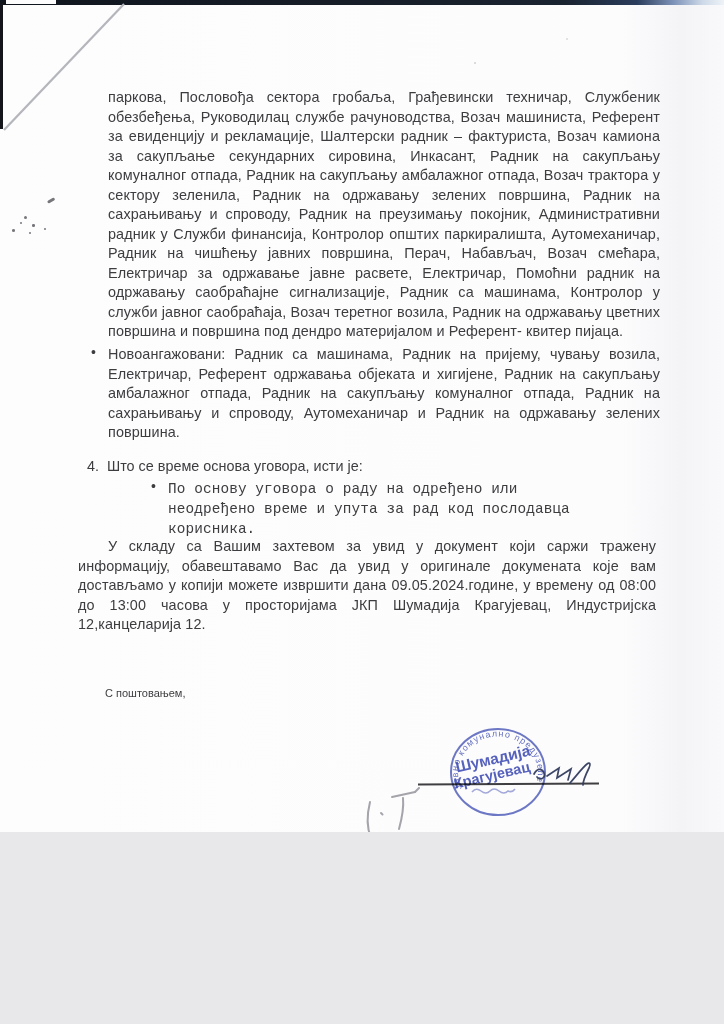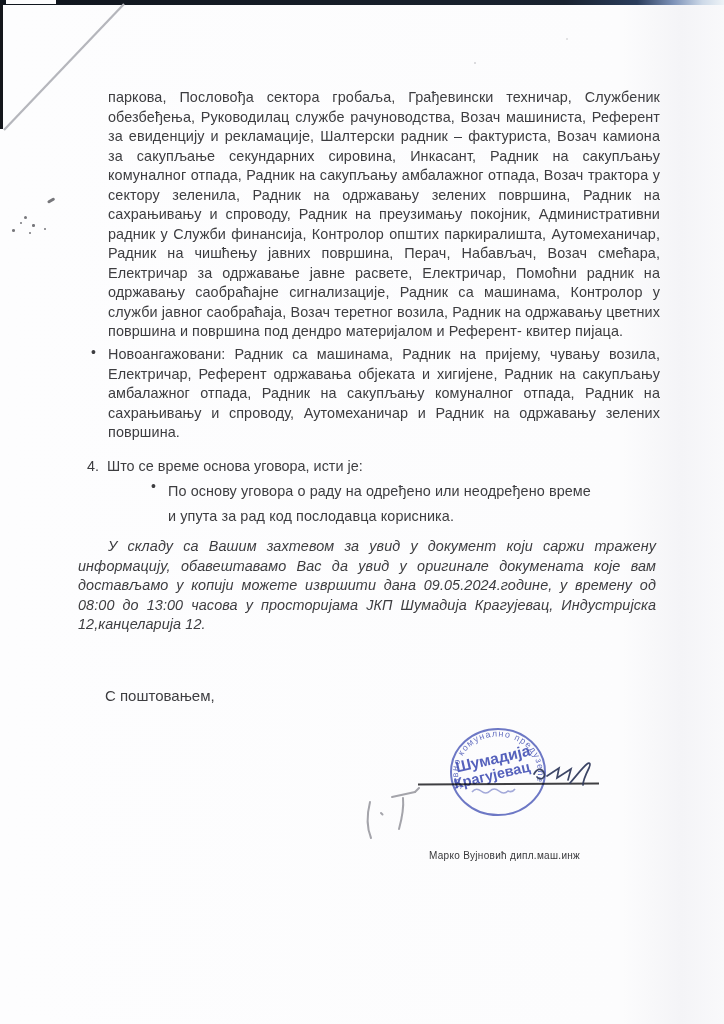--- a/index.html
+++ b/index.html
@@ -1,37 +1,37 @@
 <!DOCTYPE html>
 <html><head>
 <meta charset="utf-8">
 <style>
   html,body{margin:0;padding:0;background:#e8e8ea;}
   .page{
-    position:relative;width:724px;height:1024px;overflow:hidden;
+    position:relative;width:724px;height:832px;overflow:hidden;
     background:linear-gradient(90deg,#fdfdfe 0%,#fcfcfd 86%,#f4f4f7 94%,#f9f9fb 100%);
     font-family:"Liberation Sans",sans-serif;color:#3d3d40;
   }
   .content{position:absolute;inset:0;filter:blur(.2px);}
   .para{position:absolute;margin:0;font-size:14.4px;line-height:19.5px;text-align:justify;letter-spacing:.1px;}
   .noj{text-align:left;}
   
   .edge-top{position:absolute;top:0;left:0;width:724px;height:5px;
     background:linear-gradient(90deg,#10151d 0%,#161d27 45%,#1a2330 78%,#2b3d5c 88%,#7d92b8 93%,#cdd9e8 97%,#eef3f7 100%);}
   .edge-notch{position:absolute;top:0;left:6px;width:50px;height:4px;background:#fdfdfe;}
   .edge-left{position:absolute;top:3px;left:0;width:3px;height:126px;background:#14161b;}
   .corner-svg{position:absolute;top:0;left:0;}
   .speck{position:absolute;background:#55555a;border-radius:50%;opacity:.8;}
   
   .row{position:absolute;}
   .row .bullet{position:absolute;left:-17px;top:-1px;font-size:14px;}
   .num-row{position:absolute;font-size:14.4px;line-height:20px;white-space:nowrap;}
   .num-row .num{display:inline-block;width:20px;}
   
-  .salutation{position:absolute;font-size:15px;}
+  .salutation{position:absolute;font-size:11px;}
   .sig-head{position:absolute;top:720px;left:382px;width:280px;text-align:center;
     font-size:15px;line-height:19.5px;color:#37373a;}
   .sig-line{position:absolute;left:418px;top:783px;width:181px;height:1.6px;background:#3f3f42;transform:rotate(-.3deg);}
   .sig-name{position:absolute;left:429px;top:802px;font-size:10px;letter-spacing:.3px;color:#37373a;white-space:nowrap;margin-top:48px;}
   .stamp-svg{position:absolute;left:430px;top:714px;mix-blend-mode:multiply;filter:blur(.3px);}
   .signature-svg{position:absolute;left:525px;top:752px;}
   .pencil-svg{position:absolute;left:360px;top:786px;}
 </style>
 </head>
 <body>
@@ -63,24 +63,24 @@
       <span class="bullet">•</span>
       <p class="para" style="position:static;">Новоангажовани: Радник са машинама, Радник на пријему, чувању возила, Електричар, Референт одржавања објеката и хигијене, Радник на сакупљању амбалажног отпада, Радник на сакупљању комуналног отпада, Радник на сахрањивању и спроводу, Аутомеханичар и Радник на одржавању зелених површина.</p>
     </div>
 
     <div class="num-row" style="top:456px;left:87px;">
       <span class="num">4.</span><span>Што се време основа уговора, исти је:</span>
     </div>
 
     <div class="row" style="top:479px;left:168px;width:428px;">
       <span class="bullet">•</span>
-      <p class="para noj" style="position:static;line-height:25px;">По основу уговора о раду на одређено или неодређено време и упута за рад код послодавца корисника.</p>
+      <p class="para noj" style="position:static;line-height:20px;font-family:Liberation Mono, monospace;">По основу уговора о раду на одређено или неодређено време и упута за рад код послодавца корисника.</p>
     </div>
 
-    <p class="para" style="top:537px;left:78px;width:578px;text-indent:30px;font-style:italic;">У складу са Вашим захтевом за увид у документ који саржи тражену информацију, обавештавамо Вас да увид у оригинале докумената које вам достављамо у копији можете извршити дана 09.05.2024.године, у времену од 08:00 до 13:00 часова у просторијама ЈКП Шумадија Крагујевац, Индустријска 12,канцеларија 12.</p>
+    <p class="para" style="top:537px;left:78px;width:578px;text-indent:30px;">У складу са Вашим захтевом за увид у документ који саржи тражену информацију, обавештавамо Вас да увид у оригинале докумената које вам достављамо у копији можете извршити дана 09.05.2024.године, у времену од 08:00 до 13:00 часова у просторијама ЈКП Шумадија Крагујевац, Индустријска 12,канцеларија 12.</p>
 
     <p class="salutation" style="top:687px;left:105px;margin:0;">С поштовањем,</p>
 
     <div class="sig-head">
     </div>
 
     <div class="sig-line"></div>
 
     <svg class="stamp-svg" width="136" height="124" viewBox="0 0 136 124">
       <defs>

